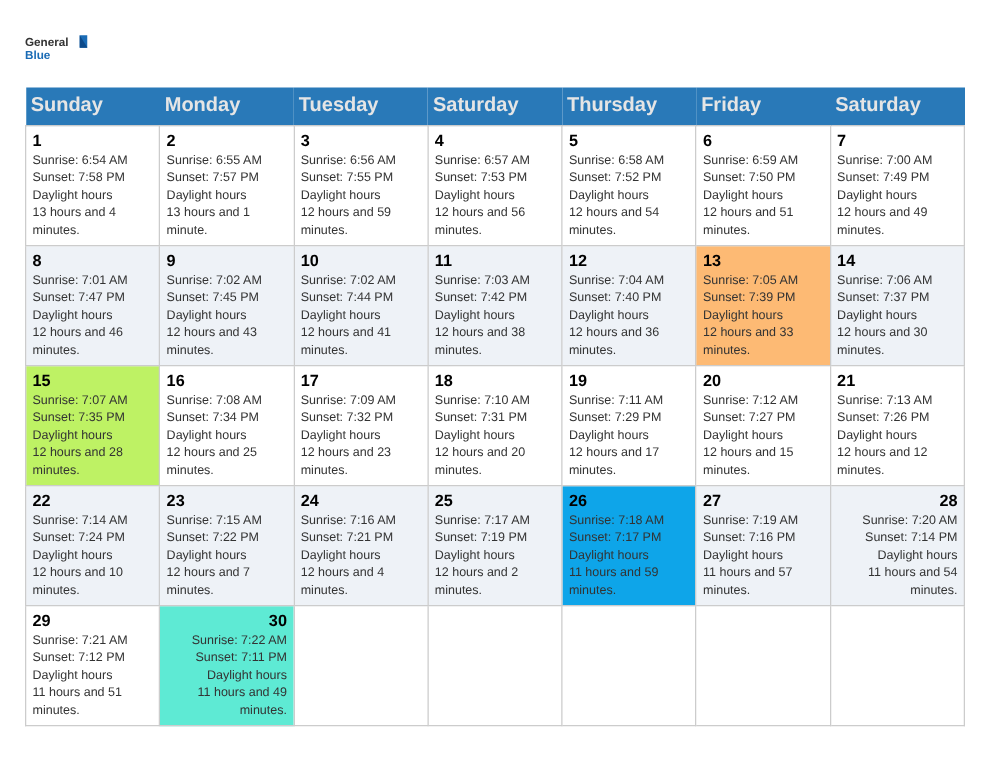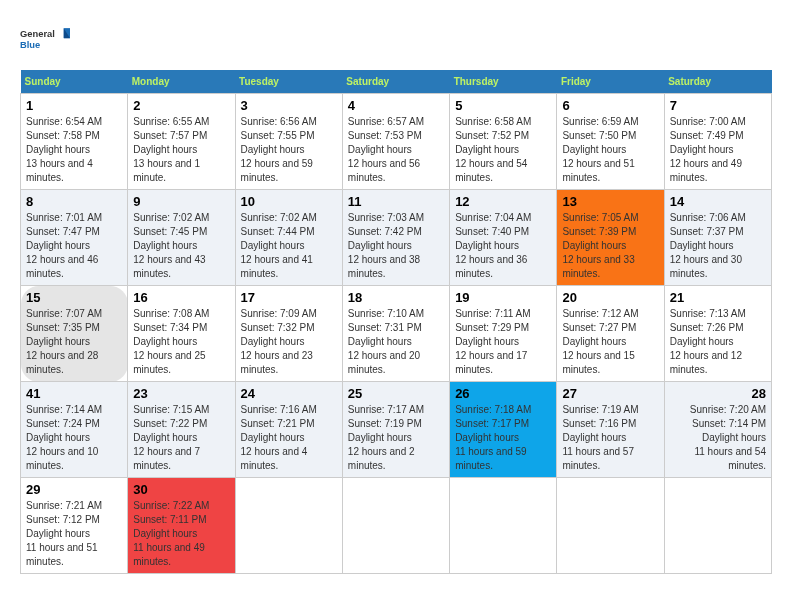--- a/index.html
+++ b/index.html
@@ -33,24 +33,24 @@
       font-size: 14px;
       color: #555;
     }
     table {
       width: 100%;
       border-collapse: collapse;
       font-size: 11px;
     }
     th {
       background-color: #2979b8;
-      color: #bef264;
+      color: #e5e5e5;
       padding: 6px 4px;
       text-align: left;
-      font-size: 10px;
+      font-size: 16px;
       font-weight: bold;
     }
     td {
       vertical-align: top;
       padding: 4px 5px;
       border: 1px solid #ccc;
       width: calc(100% / 7);
       min-height: 80px;
     }
     tr:nth-child(even) td {
@@ -209,41 +209,41 @@
       </td>
         <td style="background-color: rgb(238, 242, 247);">
         <div class="day-num">12</div>
         <div class="day-info">
           Sunrise: 7:04 AM<br>
           Sunset: 7:40 PM<br>
           Daylight hours<br>
           12 hours and 36 minutes.
         </div>
       </td>
-        <td style="background-color: #f97316;">
+        <td style="background-color: #fdba74;">
         <div class="day-num">13</div>
         <div class="day-info">
           Sunrise: 7:05 AM<br>
           Sunset: 7:39 PM<br>
           Daylight hours<br>
           12 hours and 33 minutes.
         </div>
       </td>
         <td style="background-color: rgb(238, 242, 247);">
         <div class="day-num">14</div>
         <div class="day-info">
           Sunrise: 7:06 AM<br>
           Sunset: 7:37 PM<br>
           Daylight hours<br>
           12 hours and 30 minutes.
         </div>
       </td>
       </tr>
       <tr>
-        <td style="background-color: #e5e5e5; border-radius: 18px;">
+        <td style="background-color: #bef264;">
         <div class="day-num">15</div>
         <div class="day-info">
           Sunrise: 7:07 AM<br>
           Sunset: 7:35 PM<br>
           Daylight hours<br>
           12 hours and 28 minutes.
         </div>
       </td>
         <td style="background-color: rgb(255, 255, 255);">
         <div class="day-num">16</div>
@@ -295,21 +295,21 @@
         <div class="day-info">
           Sunrise: 7:13 AM<br>
           Sunset: 7:26 PM<br>
           Daylight hours<br>
           12 hours and 12 minutes.
         </div>
       </td>
       </tr>
       <tr>
         <td style="background-color: rgb(238, 242, 247);">
-        <div class="day-num">41</div>
+        <div class="day-num">22</div>
         <div class="day-info">
           Sunrise: 7:14 AM<br>
           Sunset: 7:24 PM<br>
           Daylight hours<br>
           12 hours and 10 minutes.
         </div>
       </td>
         <td style="background-color: rgb(238, 242, 247);">
         <div class="day-num">23</div>
         <div class="day-info">
@@ -368,21 +368,21 @@
       <tr>
         <td style="background-color: rgb(255, 255, 255);">
         <div class="day-num">29</div>
         <div class="day-info">
           Sunrise: 7:21 AM<br>
           Sunset: 7:12 PM<br>
           Daylight hours<br>
           11 hours and 51 minutes.
         </div>
       </td>
-        <td style="background-color: #ef4444;">
+        <td style="background-color: #5eead4; text-align: right;">
         <div class="day-num">30</div>
         <div class="day-info">
           Sunrise: 7:22 AM<br>
           Sunset: 7:11 PM<br>
           Daylight hours<br>
           11 hours and 49 minutes.
         </div>
       </td>
         <td class="empty-cell" style="background-color: rgb(255, 255, 255);"></td>
         <td class="empty-cell" style="background-color: rgb(255, 255, 255);"></td>

